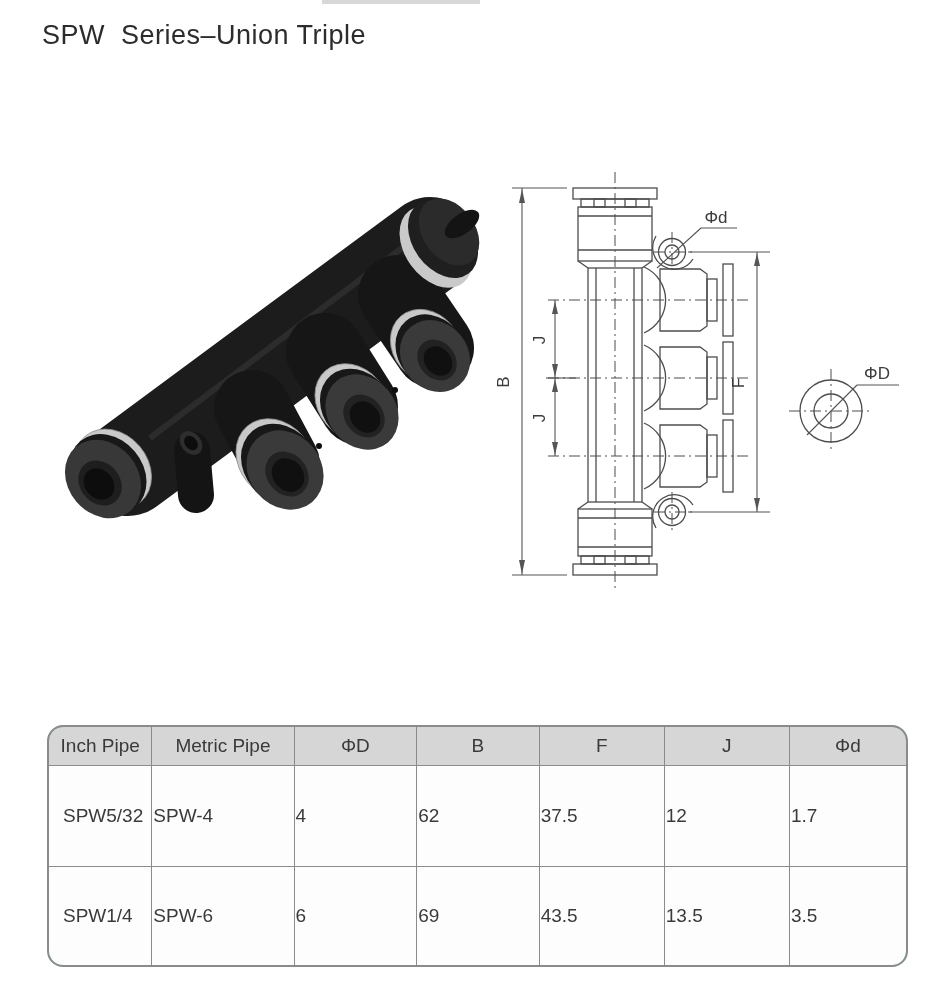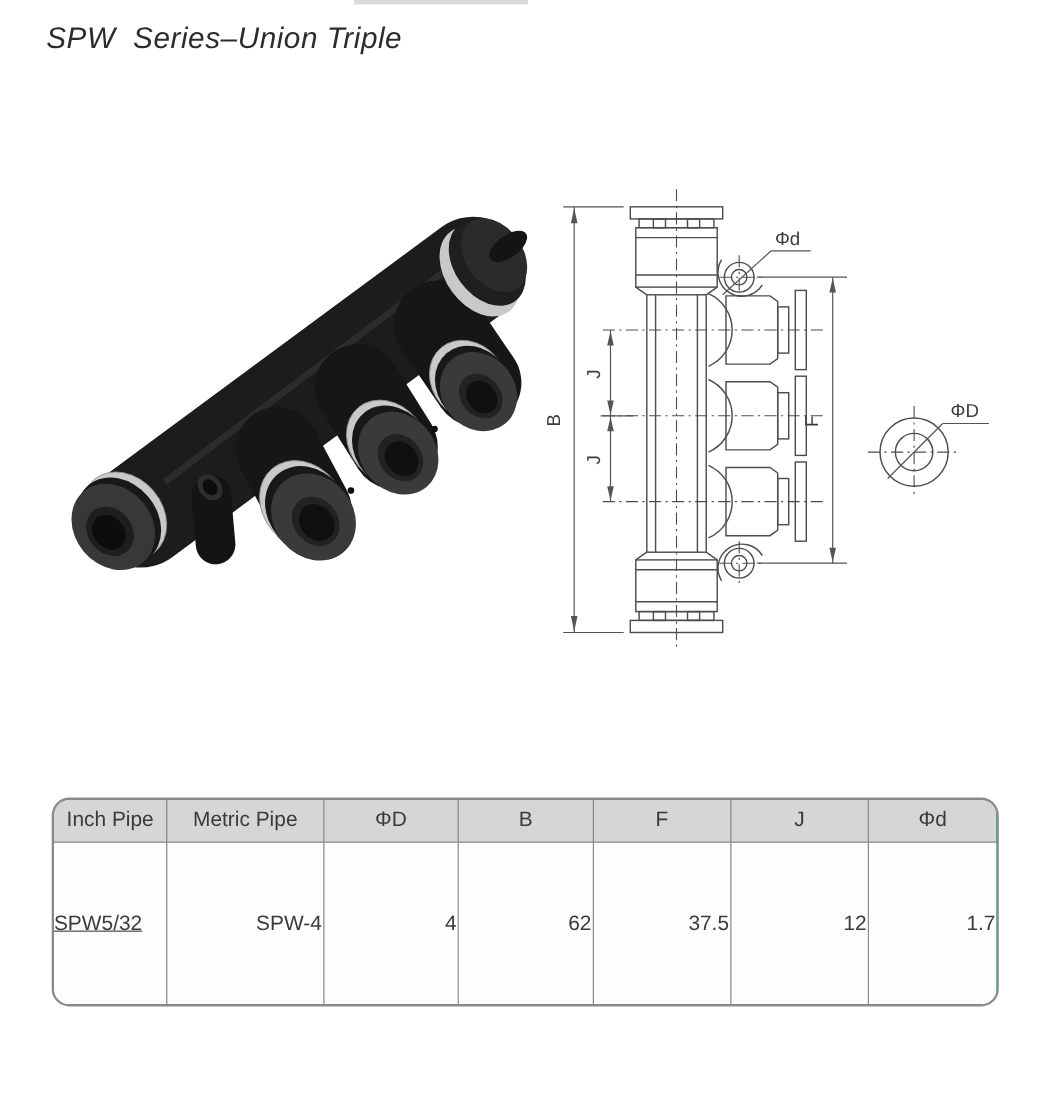--- a/index.html
+++ b/index.html
@@ -11,47 +11,47 @@
     color:#333;
     overflow:hidden;
   }
   .top-fragment{
     position:absolute;left:322px;top:0;width:158px;height:4px;
     background:#d8d8d8;
   }
   .page-title{
     position:absolute;left:42px;top:20px;
     font-size:27px;font-weight:400;letter-spacing:0.5px;
-    color:#2c2c2c;white-space:pre;margin:0;font-style:italic;
+    color:#2c2c2c;white-space:pre;margin:0;
   }
   .figure-svg{
     position:absolute;left:0;top:0;width:945px;height:1000px;
   }
   .table-wrap{
-    position:absolute;left:47px;top:725px;width:861px;height:190px;
+    position:absolute;left:47px;top:725px;width:861px;height:242px;
     border:2px solid #8b8b8b;border-radius:16px;overflow:hidden;
     background:#15803d;box-sizing:border-box;
   }
   table.spec{
     width:100%;height:100%;border-collapse:collapse;table-layout:fixed;
     font-size:19px;color:#3a3a3a;
   }
   table.spec th{
     background:#d6d6d6;font-weight:400;height:36px;
     border:1.5px solid #8b8b8b;text-align:center;
   }
   table.spec td{
-    border:1.5px solid #8b8b8b;text-align:right;height:29px;
+    border:1.5px solid #8b8b8b;text-align:left;height:29px;
     background:#fdfdfd;
   }
   table.spec th:first-child, table.spec td:first-child{border-left:none;}
   table.spec th:last-child, table.spec td:last-child{border-right:none;}
   table.spec tr:first-child th{border-top:none;}
   table.spec tr:last-child td{border-bottom:none;}
-  table.spec td:first-child{text-align:left;padding-left:0;text-decoration:underline;}
+  table.spec td:first-child{text-align:left;padding-left:14px;}
   .cl{stroke-dasharray:11 4 2 4;stroke-width:1;}
   .dim{stroke:#555;stroke-width:1.1;fill:none;}
   .dimtxt{fill:#3c3c3c;font-size:17px;font-family:"Liberation Sans",sans-serif;}
 </style>
 </head>
 <body>
 
 <div class="top-fragment"></div>
 
 <h1 class="page-title">SPW  Series–Union Triple</h1>
@@ -251,15 +251,24 @@
     <tbody>
       <tr>
         <td>SPW5/32</td>
         <td>SPW-4</td>
         <td>4</td>
         <td>62</td>
         <td>37.5</td>
         <td>12</td>
         <td>1.7</td>
       </tr>
+      <tr>
+        <td>SPW1/4</td>
+        <td>SPW-6</td>
+        <td>6</td>
+        <td>69</td>
+        <td>43.5</td>
+        <td>13.5</td>
+        <td>3.5</td>
+      </tr>
     </tbody>
   </table>
 </div>
 
 </body></html>

